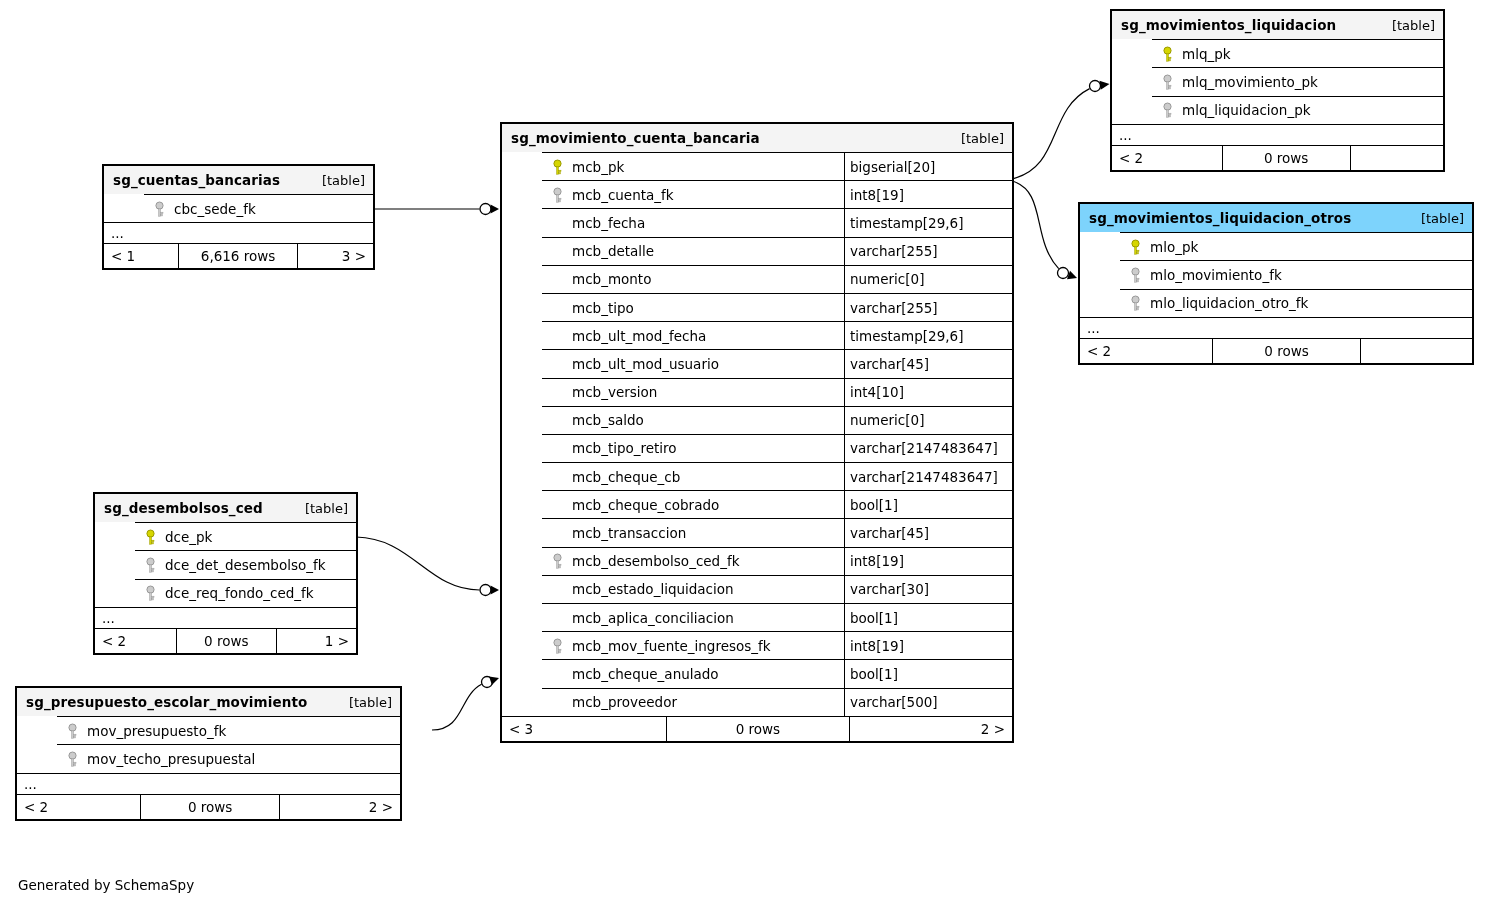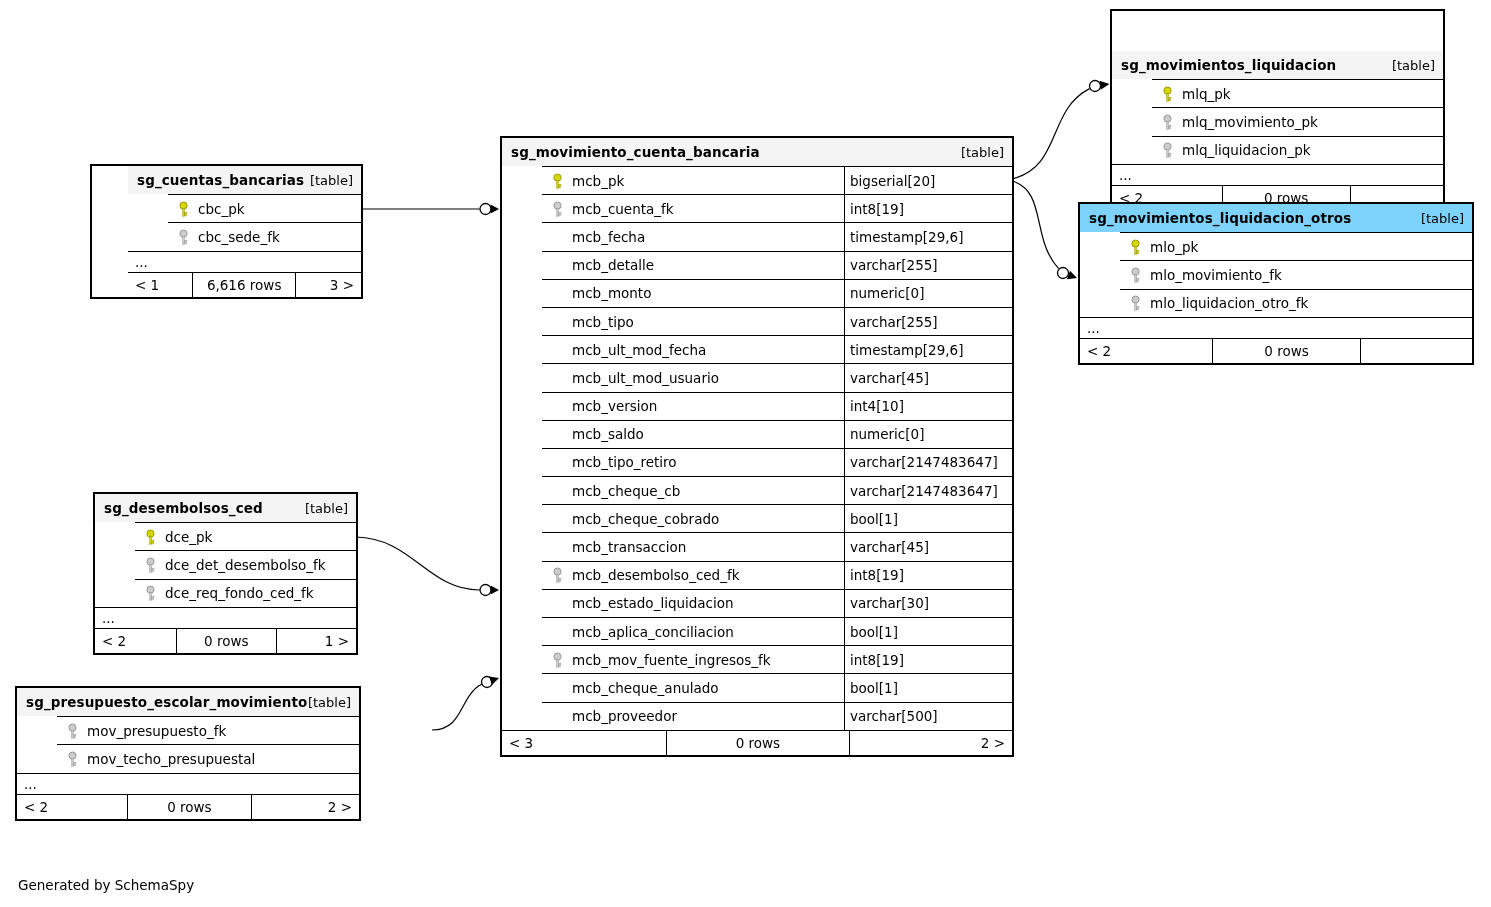--- a/index.html
+++ b/index.html
@@ -74,21 +74,21 @@
       <polygon class="relarrow" points="1109.5,84 1100.7,89.7 1099.5,80.8"></polygon>
     </g>
     <g>
       <path class="relpath" d="M 1012 181 C 1047 191, 1031 239, 1058.7 268.7"></path>
       <circle class="relcircle" cx="1063" cy="273" r="5.5"></circle>
       <polygon class="relarrow" points="1077,278 1067,279.2 1070,270.8"></polygon>
     </g>
   </svg>
 
   <div id="tables">
-      <div class="etable" style="left: 500px; top: 136px; width: 514px; --rh: 28.2px; --tw: 168px; border-color: rgb(0, 0, 0);">
+      <div class="etable" style="left: 500px; top: 122px; width: 514px; --rh: 28.2px; --tw: 168px; border-color: rgb(0, 0, 0);">
         <div class="thead" style="background: rgb(244, 244, 244);">
           <span class="ttitle">sg_movimiento_cuenta_bancaria</span>
           <span class="tbadge">[table]</span>
         </div>
         <div class="trow">
           <span class="kslot">
             <svg width="11" height="16" viewBox="0 0 11 16" aria-hidden="true">
               <circle cx="5.5" cy="4.6" r="3.6" fill="#d6d600" stroke="#9a9a00" stroke-width="1"></circle>
               <rect x="4.6" y="7.8" width="1.9" height="7.4" fill="#d6d600" stroke="#9a9a00" stroke-width="0.5"></rect>
               <rect x="6.4" y="11.2" width="2.6" height="1.5" fill="#d6d600" stroke="#9a9a00" stroke-width="0.5"></rect>
@@ -213,192 +213,181 @@
           <span class="kslot"></span>
           <span class="cname">mcb_proveedor</span>
           <span class="ctype">varchar[500]</span>
         </div>
         <div class="tfoot">
           <span class="fcell fl" style="flex: 165 0 0px;">&lt; 3</span>
           <span class="fcell fc" style="flex: 184 0 0px;">0 rows</span>
           <span class="fcell fr" style="flex: 163 0 0px;">2 &gt;</span>
         </div>
       </div>
-      <div class="etable" style="left: 90px; top: 164px; width: 273px; border-color: rgb(0, 0, 0); padding-left: 36px;">
+      <div class="etable" style="left: 102px; top: 164px; width: 273px; border-color: rgb(0, 0, 0);">
         <div class="thead" style="background: rgb(244, 244, 244);">
           <span class="ttitle">sg_cuentas_bancarias</span>
+          <span class="tbadge">[table]</span>
+        </div>
+        <div class="trow">
+          <span class="kslot">
+            <svg width="11" height="16" viewBox="0 0 11 16" aria-hidden="true">
+              <circle cx="5.5" cy="4.6" r="3.6" fill="#cccccc" stroke="#999999" stroke-width="1"></circle>
+              <rect x="4.6" y="7.8" width="1.9" height="7.4" fill="#cccccc" stroke="#999999" stroke-width="0.5"></rect>
+              <rect x="6.4" y="11.2" width="2.6" height="1.5" fill="#cccccc" stroke="#999999" stroke-width="0.5"></rect>
+              <rect x="6.4" y="13.5" width="2.0" height="1.4" fill="#cccccc" stroke="#999999" stroke-width="0.5"></rect>
+            </svg>
+          </span>
+          <span class="cname">cbc_sede_fk</span>
+        </div>
+        <div class="tdots">...</div>
+        <div class="tfoot">
+          <span class="fcell fl" style="flex: 72 0 0px;">&lt; 1</span>
+          <span class="fcell fc" style="flex: 126 0 0px;">6,616 rows</span>
+          <span class="fcell fr" style="flex: 73 0 0px;">3 &gt;</span>
+        </div>
+      </div>
+      <div class="etable" style="left: 93px; top: 492px; width: 265px; border-color: rgb(0, 0, 0);">
+        <div class="thead" style="background: rgb(244, 244, 244); align-items: center;">
+          <span class="ttitle">sg_desembolsos_ced</span>
           <span class="tbadge">[table]</span>
         </div>
         <div class="trow">
           <span class="kslot">
             <svg width="11" height="16" viewBox="0 0 11 16" aria-hidden="true">
               <circle cx="5.5" cy="4.6" r="3.6" fill="#d6d600" stroke="#9a9a00" stroke-width="1"></circle>
               <rect x="4.6" y="7.8" width="1.9" height="7.4" fill="#d6d600" stroke="#9a9a00" stroke-width="0.5"></rect>
               <rect x="6.4" y="11.2" width="2.6" height="1.5" fill="#d6d600" stroke="#9a9a00" stroke-width="0.5"></rect>
               <rect x="6.4" y="13.5" width="2.0" height="1.4" fill="#d6d600" stroke="#9a9a00" stroke-width="0.5"></rect>
             </svg>
           </span>
-          <span class="cname">cbc_pk</span>
-        </div>
-        <div class="trow">
-          <span class="kslot">
-            <svg width="11" height="16" viewBox="0 0 11 16" aria-hidden="true">
-              <circle cx="5.5" cy="4.6" r="3.6" fill="#cccccc" stroke="#999999" stroke-width="1"></circle>
-              <rect x="4.6" y="7.8" width="1.9" height="7.4" fill="#cccccc" stroke="#999999" stroke-width="0.5"></rect>
-              <rect x="6.4" y="11.2" width="2.6" height="1.5" fill="#cccccc" stroke="#999999" stroke-width="0.5"></rect>
-              <rect x="6.4" y="13.5" width="2.0" height="1.4" fill="#cccccc" stroke="#999999" stroke-width="0.5"></rect>
-            </svg>
-          </span>
-          <span class="cname">cbc_sede_fk</span>
+          <span class="cname">dce_pk</span>
+        </div>
+        <div class="trow">
+          <span class="kslot">
+            <svg width="11" height="16" viewBox="0 0 11 16" aria-hidden="true">
+              <circle cx="5.5" cy="4.6" r="3.6" fill="#cccccc" stroke="#999999" stroke-width="1"></circle>
+              <rect x="4.6" y="7.8" width="1.9" height="7.4" fill="#cccccc" stroke="#999999" stroke-width="0.5"></rect>
+              <rect x="6.4" y="11.2" width="2.6" height="1.5" fill="#cccccc" stroke="#999999" stroke-width="0.5"></rect>
+              <rect x="6.4" y="13.5" width="2.0" height="1.4" fill="#cccccc" stroke="#999999" stroke-width="0.5"></rect>
+            </svg>
+          </span>
+          <span class="cname">dce_det_desembolso_fk</span>
+        </div>
+        <div class="trow">
+          <span class="kslot">
+            <svg width="11" height="16" viewBox="0 0 11 16" aria-hidden="true">
+              <circle cx="5.5" cy="4.6" r="3.6" fill="#cccccc" stroke="#999999" stroke-width="1"></circle>
+              <rect x="4.6" y="7.8" width="1.9" height="7.4" fill="#cccccc" stroke="#999999" stroke-width="0.5"></rect>
+              <rect x="6.4" y="11.2" width="2.6" height="1.5" fill="#cccccc" stroke="#999999" stroke-width="0.5"></rect>
+              <rect x="6.4" y="13.5" width="2.0" height="1.4" fill="#cccccc" stroke="#999999" stroke-width="0.5"></rect>
+            </svg>
+          </span>
+          <span class="cname">dce_req_fondo_ced_fk</span>
         </div>
         <div class="tdots">...</div>
         <div class="tfoot">
-          <span class="fcell fl" style="flex: 72 0 0px;">&lt; 1</span>
-          <span class="fcell fc" style="flex: 126 0 0px;">6,616 rows</span>
-          <span class="fcell fr" style="flex: 73 0 0px;">3 &gt;</span>
-        </div>
-      </div>
-      <div class="etable" style="left: 93px; top: 492px; width: 265px; border-color: rgb(0, 0, 0);">
-        <div class="thead" style="background: rgb(244, 244, 244); align-items: center;">
-          <span class="ttitle">sg_desembolsos_ced</span>
+          <span class="fcell fl" style="flex: 81 0 0px;">&lt; 2</span>
+          <span class="fcell fc" style="flex: 103 0 0px;">0 rows</span>
+          <span class="fcell fr" style="flex: 79 0 0px;">1 &gt;</span>
+        </div>
+      </div>
+      <div class="etable" style="left: 15px; top: 686px; width: 387px; border-color: rgb(0, 0, 0);">
+        <div class="thead" style="background: rgb(244, 244, 244);">
+          <span class="ttitle">sg_presupuesto_escolar_movimiento</span>
+          <span class="tbadge">[table]</span>
+        </div>
+        <div class="trow">
+          <span class="kslot">
+            <svg width="11" height="16" viewBox="0 0 11 16" aria-hidden="true">
+              <circle cx="5.5" cy="4.6" r="3.6" fill="#cccccc" stroke="#999999" stroke-width="1"></circle>
+              <rect x="4.6" y="7.8" width="1.9" height="7.4" fill="#cccccc" stroke="#999999" stroke-width="0.5"></rect>
+              <rect x="6.4" y="11.2" width="2.6" height="1.5" fill="#cccccc" stroke="#999999" stroke-width="0.5"></rect>
+              <rect x="6.4" y="13.5" width="2.0" height="1.4" fill="#cccccc" stroke="#999999" stroke-width="0.5"></rect>
+            </svg>
+          </span>
+          <span class="cname">mov_presupuesto_fk</span>
+        </div>
+        <div class="trow">
+          <span class="kslot">
+            <svg width="11" height="16" viewBox="0 0 11 16" aria-hidden="true">
+              <circle cx="5.5" cy="4.6" r="3.6" fill="#cccccc" stroke="#999999" stroke-width="1"></circle>
+              <rect x="4.6" y="7.8" width="1.9" height="7.4" fill="#cccccc" stroke="#999999" stroke-width="0.5"></rect>
+              <rect x="6.4" y="11.2" width="2.6" height="1.5" fill="#cccccc" stroke="#999999" stroke-width="0.5"></rect>
+              <rect x="6.4" y="13.5" width="2.0" height="1.4" fill="#cccccc" stroke="#999999" stroke-width="0.5"></rect>
+            </svg>
+          </span>
+          <span class="cname">mov_techo_presupuestal</span>
+        </div>
+        <div class="tdots">...</div>
+        <div class="tfoot">
+          <span class="fcell fl" style="flex: 135 0 0px;">&lt; 2</span>
+          <span class="fcell fc" style="flex: 152 0 0px;">0 rows</span>
+          <span class="fcell fr" style="flex: 131 0 0px;">2 &gt;</span>
+        </div>
+      </div>
+      <div class="etable" style="left: 1110px; top: 9px; width: 335px; border-color: rgb(0, 0, 0);">
+        <div class="thead" style="background: rgb(244, 244, 244);">
+          <span class="ttitle">sg_movimientos_liquidacion</span>
           <span class="tbadge">[table]</span>
         </div>
         <div class="trow">
           <span class="kslot">
             <svg width="11" height="16" viewBox="0 0 11 16" aria-hidden="true">
               <circle cx="5.5" cy="4.6" r="3.6" fill="#d6d600" stroke="#9a9a00" stroke-width="1"></circle>
               <rect x="4.6" y="7.8" width="1.9" height="7.4" fill="#d6d600" stroke="#9a9a00" stroke-width="0.5"></rect>
               <rect x="6.4" y="11.2" width="2.6" height="1.5" fill="#d6d600" stroke="#9a9a00" stroke-width="0.5"></rect>
               <rect x="6.4" y="13.5" width="2.0" height="1.4" fill="#d6d600" stroke="#9a9a00" stroke-width="0.5"></rect>
             </svg>
           </span>
-          <span class="cname">dce_pk</span>
-        </div>
-        <div class="trow">
-          <span class="kslot">
-            <svg width="11" height="16" viewBox="0 0 11 16" aria-hidden="true">
-              <circle cx="5.5" cy="4.6" r="3.6" fill="#cccccc" stroke="#999999" stroke-width="1"></circle>
-              <rect x="4.6" y="7.8" width="1.9" height="7.4" fill="#cccccc" stroke="#999999" stroke-width="0.5"></rect>
-              <rect x="6.4" y="11.2" width="2.6" height="1.5" fill="#cccccc" stroke="#999999" stroke-width="0.5"></rect>
-              <rect x="6.4" y="13.5" width="2.0" height="1.4" fill="#cccccc" stroke="#999999" stroke-width="0.5"></rect>
-            </svg>
-          </span>
-          <span class="cname">dce_det_desembolso_fk</span>
-        </div>
-        <div class="trow">
-          <span class="kslot">
-            <svg width="11" height="16" viewBox="0 0 11 16" aria-hidden="true">
-              <circle cx="5.5" cy="4.6" r="3.6" fill="#cccccc" stroke="#999999" stroke-width="1"></circle>
-              <rect x="4.6" y="7.8" width="1.9" height="7.4" fill="#cccccc" stroke="#999999" stroke-width="0.5"></rect>
-              <rect x="6.4" y="11.2" width="2.6" height="1.5" fill="#cccccc" stroke="#999999" stroke-width="0.5"></rect>
-              <rect x="6.4" y="13.5" width="2.0" height="1.4" fill="#cccccc" stroke="#999999" stroke-width="0.5"></rect>
-            </svg>
-          </span>
-          <span class="cname">dce_req_fondo_ced_fk</span>
+          <span class="cname">mlq_pk</span>
+        </div>
+        <div class="trow">
+          <span class="kslot">
+            <svg width="11" height="16" viewBox="0 0 11 16" aria-hidden="true">
+              <circle cx="5.5" cy="4.6" r="3.6" fill="#cccccc" stroke="#999999" stroke-width="1"></circle>
+              <rect x="4.6" y="7.8" width="1.9" height="7.4" fill="#cccccc" stroke="#999999" stroke-width="0.5"></rect>
+              <rect x="6.4" y="11.2" width="2.6" height="1.5" fill="#cccccc" stroke="#999999" stroke-width="0.5"></rect>
+              <rect x="6.4" y="13.5" width="2.0" height="1.4" fill="#cccccc" stroke="#999999" stroke-width="0.5"></rect>
+            </svg>
+          </span>
+          <span class="cname">mlq_movimiento_pk</span>
+        </div>
+        <div class="trow">
+          <span class="kslot">
+            <svg width="11" height="16" viewBox="0 0 11 16" aria-hidden="true">
+              <circle cx="5.5" cy="4.6" r="3.6" fill="#cccccc" stroke="#999999" stroke-width="1"></circle>
+              <rect x="4.6" y="7.8" width="1.9" height="7.4" fill="#cccccc" stroke="#999999" stroke-width="0.5"></rect>
+              <rect x="6.4" y="11.2" width="2.6" height="1.5" fill="#cccccc" stroke="#999999" stroke-width="0.5"></rect>
+              <rect x="6.4" y="13.5" width="2.0" height="1.4" fill="#cccccc" stroke="#999999" stroke-width="0.5"></rect>
+            </svg>
+          </span>
+          <span class="cname">mlq_liquidacion_pk</span>
         </div>
         <div class="tdots">...</div>
         <div class="tfoot">
-          <span class="fcell fl" style="flex: 81 0 0px;">&lt; 2</span>
-          <span class="fcell fc" style="flex: 103 0 0px;">0 rows</span>
-          <span class="fcell fr" style="flex: 79 0 0px;">1 &gt;</span>
-        </div>
-      </div>
-      <div class="etable" style="left: 15px; top: 686px; width: 346px; border-color: rgb(0, 0, 0);">
-        <div class="thead" style="background: rgb(244, 244, 244);">
-          <span class="ttitle">sg_presupuesto_escolar_movimiento</span>
-          <span class="tbadge">[table]</span>
-        </div>
-        <div class="trow">
-          <span class="kslot">
-            <svg width="11" height="16" viewBox="0 0 11 16" aria-hidden="true">
-              <circle cx="5.5" cy="4.6" r="3.6" fill="#cccccc" stroke="#999999" stroke-width="1"></circle>
-              <rect x="4.6" y="7.8" width="1.9" height="7.4" fill="#cccccc" stroke="#999999" stroke-width="0.5"></rect>
-              <rect x="6.4" y="11.2" width="2.6" height="1.5" fill="#cccccc" stroke="#999999" stroke-width="0.5"></rect>
-              <rect x="6.4" y="13.5" width="2.0" height="1.4" fill="#cccccc" stroke="#999999" stroke-width="0.5"></rect>
-            </svg>
-          </span>
-          <span class="cname">mov_presupuesto_fk</span>
-        </div>
-        <div class="trow">
-          <span class="kslot">
-            <svg width="11" height="16" viewBox="0 0 11 16" aria-hidden="true">
-              <circle cx="5.5" cy="4.6" r="3.6" fill="#cccccc" stroke="#999999" stroke-width="1"></circle>
-              <rect x="4.6" y="7.8" width="1.9" height="7.4" fill="#cccccc" stroke="#999999" stroke-width="0.5"></rect>
-              <rect x="6.4" y="11.2" width="2.6" height="1.5" fill="#cccccc" stroke="#999999" stroke-width="0.5"></rect>
-              <rect x="6.4" y="13.5" width="2.0" height="1.4" fill="#cccccc" stroke="#999999" stroke-width="0.5"></rect>
-            </svg>
-          </span>
-          <span class="cname">mov_techo_presupuestal</span>
-        </div>
-        <div class="tdots">...</div>
-        <div class="tfoot">
-          <span class="fcell fl" style="flex: 135 0 0px;">&lt; 2</span>
-          <span class="fcell fc" style="flex: 152 0 0px;">0 rows</span>
-          <span class="fcell fr" style="flex: 131 0 0px;">2 &gt;</span>
-        </div>
-      </div>
-      <div class="etable" style="left: 1110px; top: 9px; width: 335px; border-color: rgb(0, 0, 0);">
-        <div class="thead" style="background: rgb(244, 244, 244); margin-top: 40px;">
-          <span class="ttitle">sg_movimientos_liquidacion</span>
+          <span class="fcell fl" style="flex: 111 0 0px;">&lt; 2</span>
+          <span class="fcell fc" style="flex: 131 0 0px;">0 rows</span>
+          <span class="fcell fr" style="flex: 91 0 0px;"></span>
+        </div>
+      </div>
+      <div class="etable" style="left: 1078px; top: 202px; width: 396px; border-color: rgb(0, 0, 0);">
+        <div class="thead" style="background: #7dd3fc; gap: 40px;">
+          <span class="ttitle">sg_movimientos_liquidacion_otros</span>
           <span class="tbadge">[table]</span>
         </div>
         <div class="trow">
           <span class="kslot">
             <svg width="11" height="16" viewBox="0 0 11 16" aria-hidden="true">
               <circle cx="5.5" cy="4.6" r="3.6" fill="#d6d600" stroke="#9a9a00" stroke-width="1"></circle>
               <rect x="4.6" y="7.8" width="1.9" height="7.4" fill="#d6d600" stroke="#9a9a00" stroke-width="0.5"></rect>
               <rect x="6.4" y="11.2" width="2.6" height="1.5" fill="#d6d600" stroke="#9a9a00" stroke-width="0.5"></rect>
               <rect x="6.4" y="13.5" width="2.0" height="1.4" fill="#d6d600" stroke="#9a9a00" stroke-width="0.5"></rect>
             </svg>
           </span>
-          <span class="cname">mlq_pk</span>
-        </div>
-        <div class="trow">
-          <span class="kslot">
-            <svg width="11" height="16" viewBox="0 0 11 16" aria-hidden="true">
-              <circle cx="5.5" cy="4.6" r="3.6" fill="#cccccc" stroke="#999999" stroke-width="1"></circle>
-              <rect x="4.6" y="7.8" width="1.9" height="7.4" fill="#cccccc" stroke="#999999" stroke-width="0.5"></rect>
-              <rect x="6.4" y="11.2" width="2.6" height="1.5" fill="#cccccc" stroke="#999999" stroke-width="0.5"></rect>
-              <rect x="6.4" y="13.5" width="2.0" height="1.4" fill="#cccccc" stroke="#999999" stroke-width="0.5"></rect>
-            </svg>
-          </span>
-          <span class="cname">mlq_movimiento_pk</span>
-        </div>
-        <div class="trow">
-          <span class="kslot">
-            <svg width="11" height="16" viewBox="0 0 11 16" aria-hidden="true">
-              <circle cx="5.5" cy="4.6" r="3.6" fill="#cccccc" stroke="#999999" stroke-width="1"></circle>
-              <rect x="4.6" y="7.8" width="1.9" height="7.4" fill="#cccccc" stroke="#999999" stroke-width="0.5"></rect>
-              <rect x="6.4" y="11.2" width="2.6" height="1.5" fill="#cccccc" stroke="#999999" stroke-width="0.5"></rect>
-              <rect x="6.4" y="13.5" width="2.0" height="1.4" fill="#cccccc" stroke="#999999" stroke-width="0.5"></rect>
-            </svg>
-          </span>
-          <span class="cname">mlq_liquidacion_pk</span>
-        </div>
-        <div class="tdots">...</div>
-        <div class="tfoot">
-          <span class="fcell fl" style="flex: 111 0 0px;">&lt; 2</span>
-          <span class="fcell fc" style="flex: 131 0 0px;">0 rows</span>
-          <span class="fcell fr" style="flex: 91 0 0px;"></span>
-        </div>
-      </div>
-      <div class="etable" style="left: 1078px; top: 202px; width: 396px; border-color: rgb(0, 0, 0);">
-        <div class="thead" style="background: #7dd3fc; gap: 40px;">
-          <span class="ttitle">sg_movimientos_liquidacion_otros</span>
-          <span class="tbadge">[table]</span>
-        </div>
-        <div class="trow">
-          <span class="kslot">
-            <svg width="11" height="16" viewBox="0 0 11 16" aria-hidden="true">
-              <circle cx="5.5" cy="4.6" r="3.6" fill="#d6d600" stroke="#9a9a00" stroke-width="1"></circle>
-              <rect x="4.6" y="7.8" width="1.9" height="7.4" fill="#d6d600" stroke="#9a9a00" stroke-width="0.5"></rect>
-              <rect x="6.4" y="11.2" width="2.6" height="1.5" fill="#d6d600" stroke="#9a9a00" stroke-width="0.5"></rect>
-              <rect x="6.4" y="13.5" width="2.0" height="1.4" fill="#d6d600" stroke="#9a9a00" stroke-width="0.5"></rect>
-            </svg>
-          </span>
           <span class="cname">mlo_pk</span>
         </div>
         <div class="trow">
           <span class="kslot">
             <svg width="11" height="16" viewBox="0 0 11 16" aria-hidden="true">
               <circle cx="5.5" cy="4.6" r="3.6" fill="#cccccc" stroke="#999999" stroke-width="1"></circle>
               <rect x="4.6" y="7.8" width="1.9" height="7.4" fill="#cccccc" stroke="#999999" stroke-width="0.5"></rect>
               <rect x="6.4" y="11.2" width="2.6" height="1.5" fill="#cccccc" stroke="#999999" stroke-width="0.5"></rect>
               <rect x="6.4" y="13.5" width="2.0" height="1.4" fill="#cccccc" stroke="#999999" stroke-width="0.5"></rect>
             </svg>

